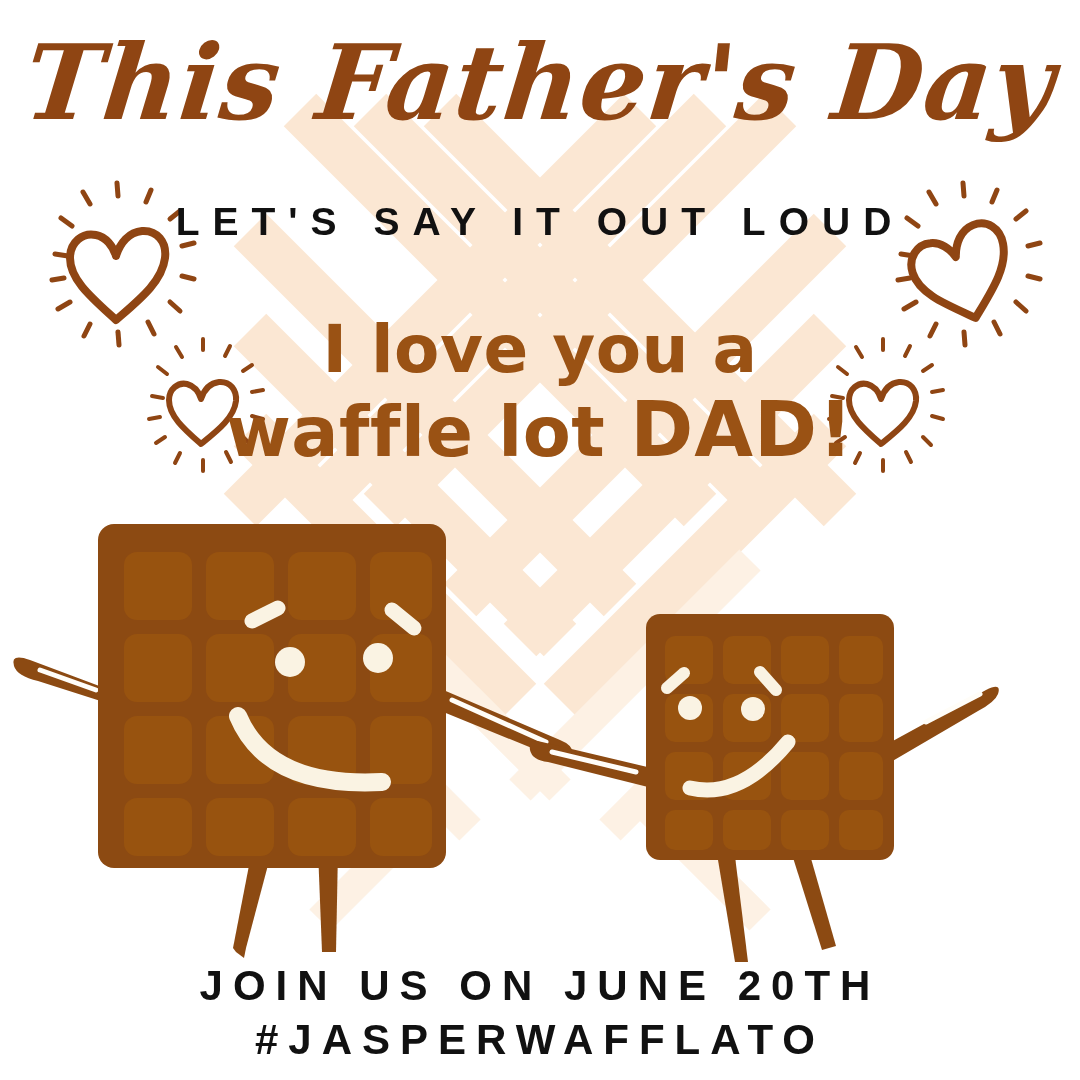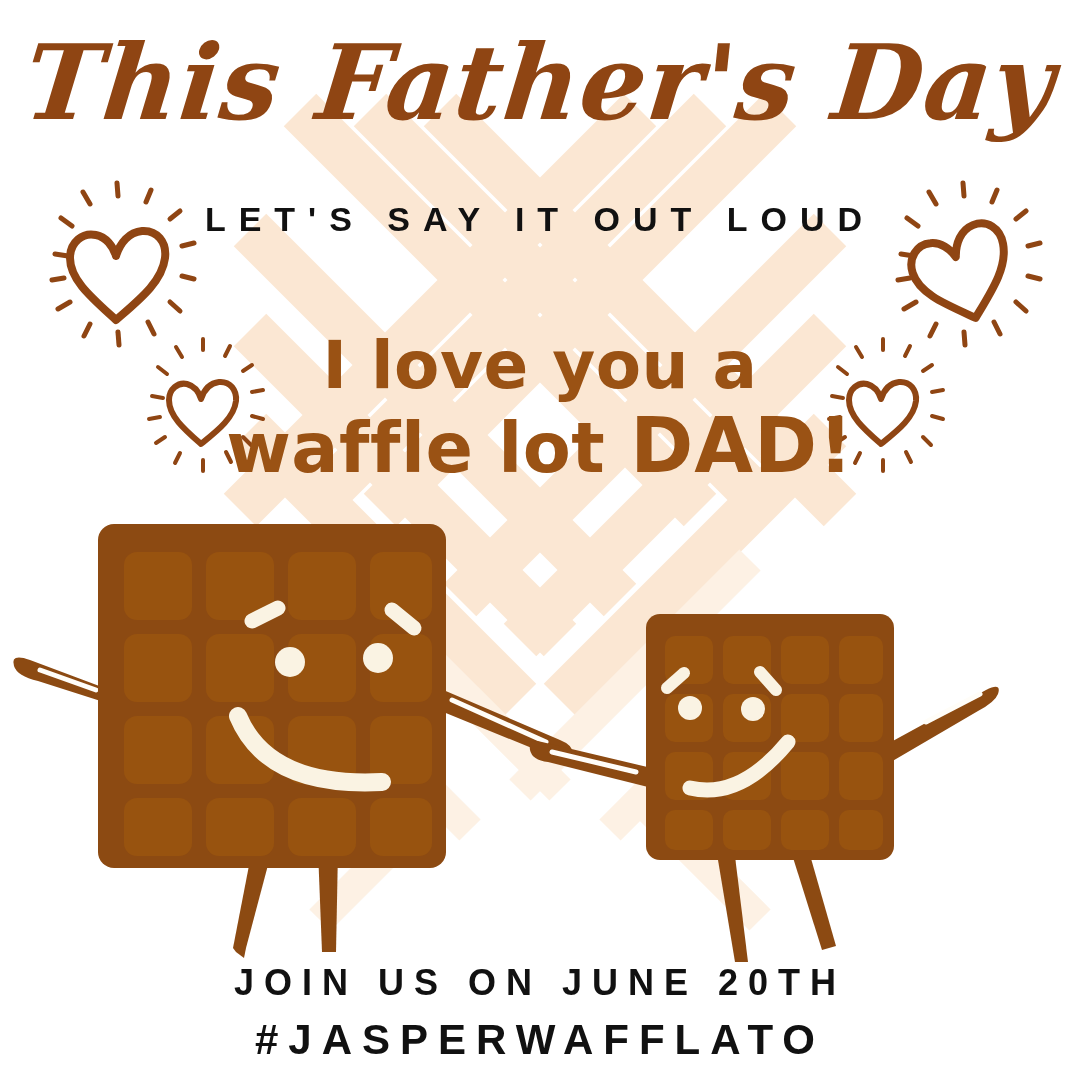--- a/index.html
+++ b/index.html
@@ -61,31 +61,31 @@
 
   
   .subtitle {
     position: absolute;
     left: 0;
     top: 200px;
     width: 1080px;
     text-align: center;
     font-family: "Liberation Sans", sans-serif;
     font-weight: 700;
-    font-size: 34px;
+    font-size: 39px;
     letter-spacing: 13px;
     color: #111111;
     white-space: nowrap;
   }
 
   
   .message {
     position: absolute;
     left: 0;
-    top: 328px;
+    top: 312px;
     width: 1080px;
     text-align: center;
     font-family: "DejaVu Sans", sans-serif;
     font-weight: 700;
     font-size: 66px;
     line-height: 1.14;
     color: #9A5214;
     letter-spacing: 0.5px;
   }
   .message .line2 {
@@ -103,29 +103,29 @@
     left: 0;
     top: 962px;
     width: 1080px;
     text-align: center;
     font-family: "Liberation Sans", sans-serif;
     font-weight: 700;
     color: #111111;
   }
   .footer-line1 {
     display: block;
-    font-size: 36px;
+    font-size: 42px;
     letter-spacing: 10px;
     white-space: nowrap;
   }
   .footer-line2 {
     display: block;
     font-size: 42px;
     letter-spacing: 10px;
-    margin-top: 12px;
+    margin-top: 6px;
     white-space: nowrap;
   }
 </style>
 </head>
 <body>
 
 <div id="poster">
 
   <svg class="bg-pattern" viewBox="0 0 1080 1080" xmlns="http://www.w3.org/2000/svg">
     <g stroke="#FBE7D3" stroke-width="46" fill="none" stroke-linecap="butt">

